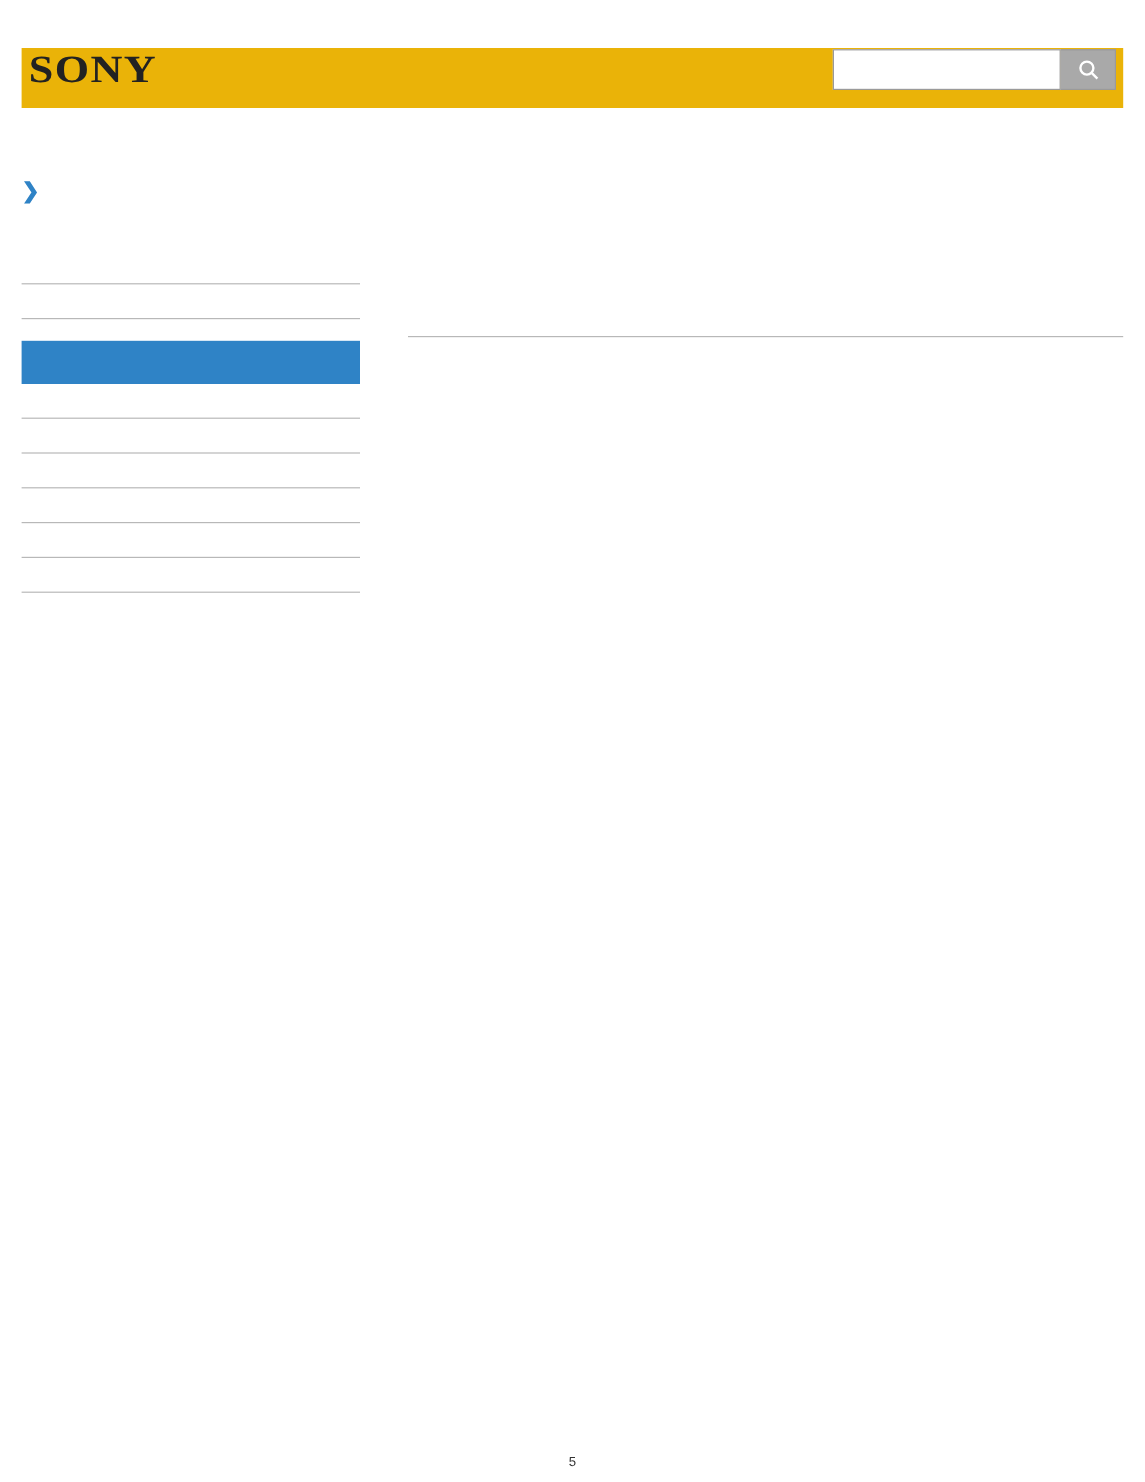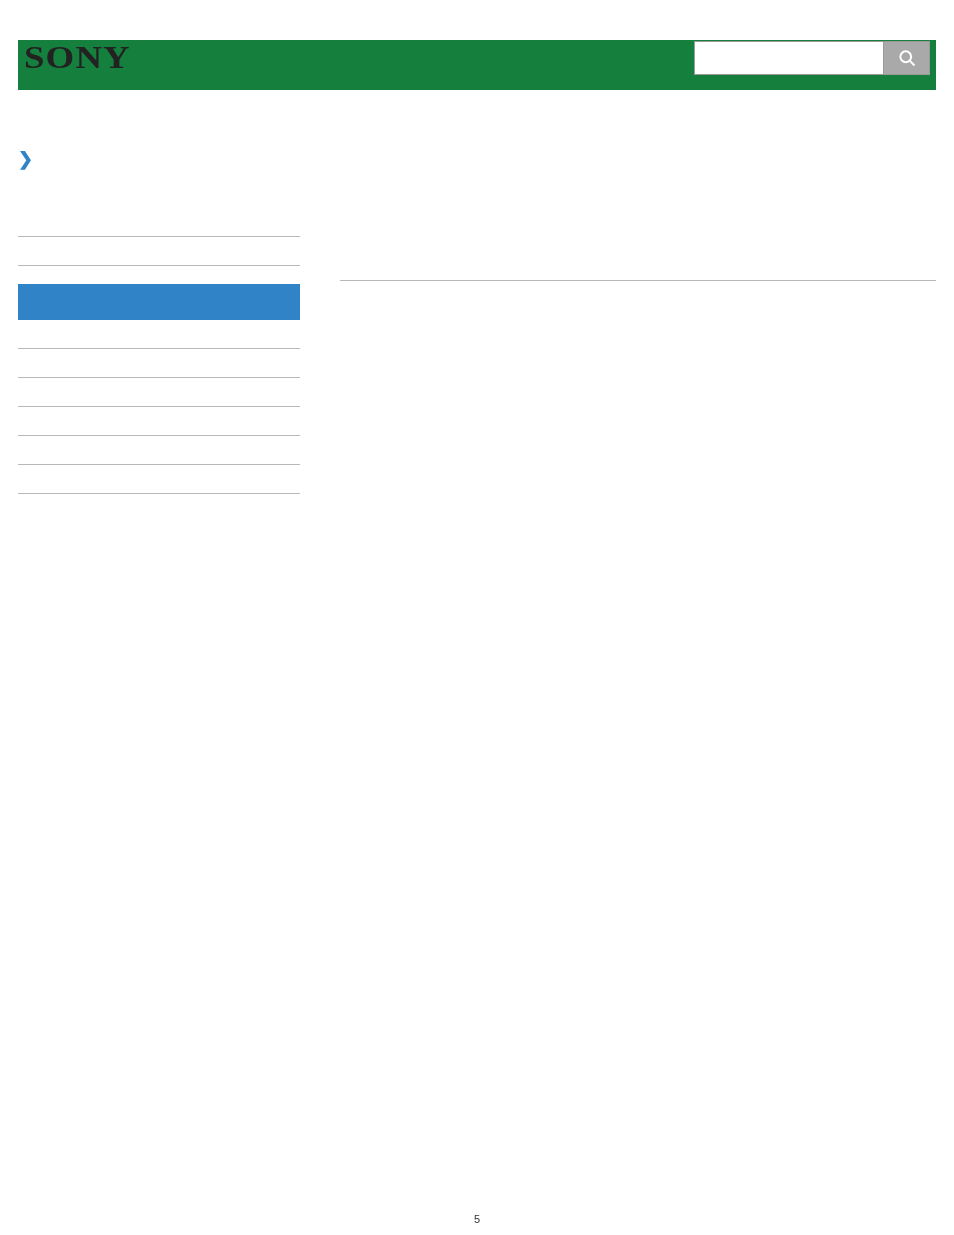--- a/index.html
+++ b/index.html
@@ -13,21 +13,21 @@
     width: 954px;
     margin: 0 auto;
     position: relative;
     min-height: 1235px;
     box-sizing: border-box;
     padding: 0 18px;
   }
   .topbar {
     margin-top: 40px;
     height: 50px;
-    background: #15803d;
+    background: #eab308;
     display: flex;
     align-items: center;
     justify-content: space-between;
     padding: 0 6px 15px 6px;
     box-sizing: border-box;
   }
   .brand {
     font-family: "Times New Roman", Times, serif;
     font-weight: 700;
     font-size: 32px;

